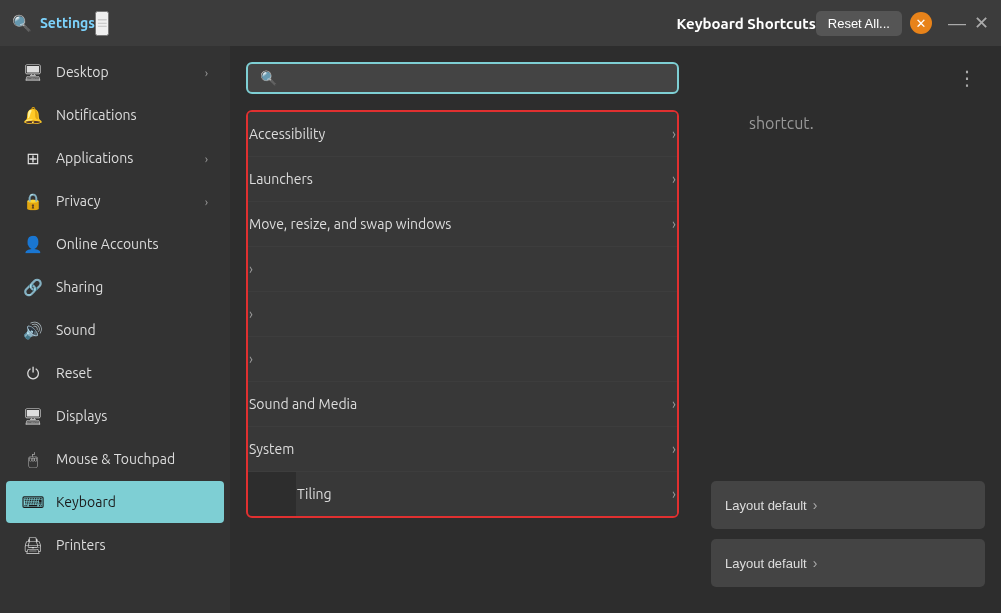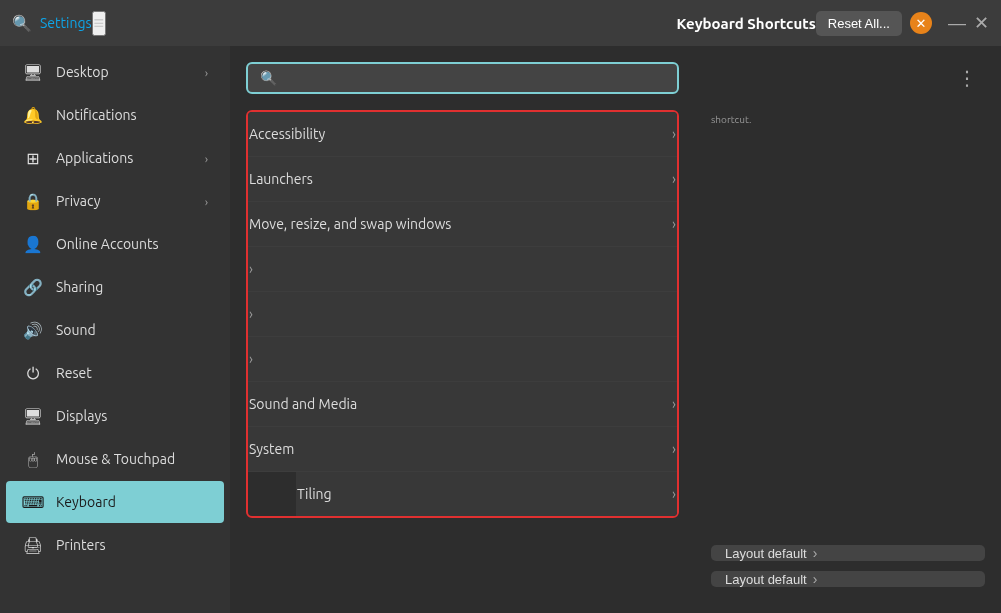--- a/index.html
+++ b/index.html
@@ -21,23 +21,23 @@
       height: 46px;
       padding: 0 12px;
       flex-shrink: 0;
     }
     .titlebar-search-icon {
       color: #aaa;
       font-size: 16px;
       margin-right: 8px;
     }
     .titlebar-app-name {
-      color: #0ea5e9;
-      font-size: 14px;
-      font-weight: 400;
+      color: #7dd3fc;
+      font-size: 14px;
+      font-weight: 700;
       margin-right: auto;
     }
     .titlebar-hamburger {
       color: #ccc;
       font-size: 18px;
       cursor: pointer;
       margin-right: auto;
     }
     .titlebar-title {
       color: #fff;
@@ -216,32 +216,33 @@
       align-self: flex-end;
       background: none;
       border: none;
       color: #aaa;
       font-size: 20px;
       cursor: pointer;
       padding: 4px 8px;
     }
     .placeholder-text {
       color: #999;
-      font-size: 10px;
+      font-size: 16px;
       margin-top: 8px;
+      margin-left: 38px;
     }
     .layout-btn {
       display: flex;
       align-items: center;
       background: #444;
       border: none;
       border-radius: 5px;
       color: #ddd;
       font-size: 13px;
-      padding: 0 14px;
+      padding: 16px 14px;
       cursor: pointer;
       gap: 6px;
     }
     .layout-btn .chevron-right {
       color: #aaa;
       font-size: 14px;
     }
     .layout-rows-container {
       margin-top: auto;
       display: flex;

